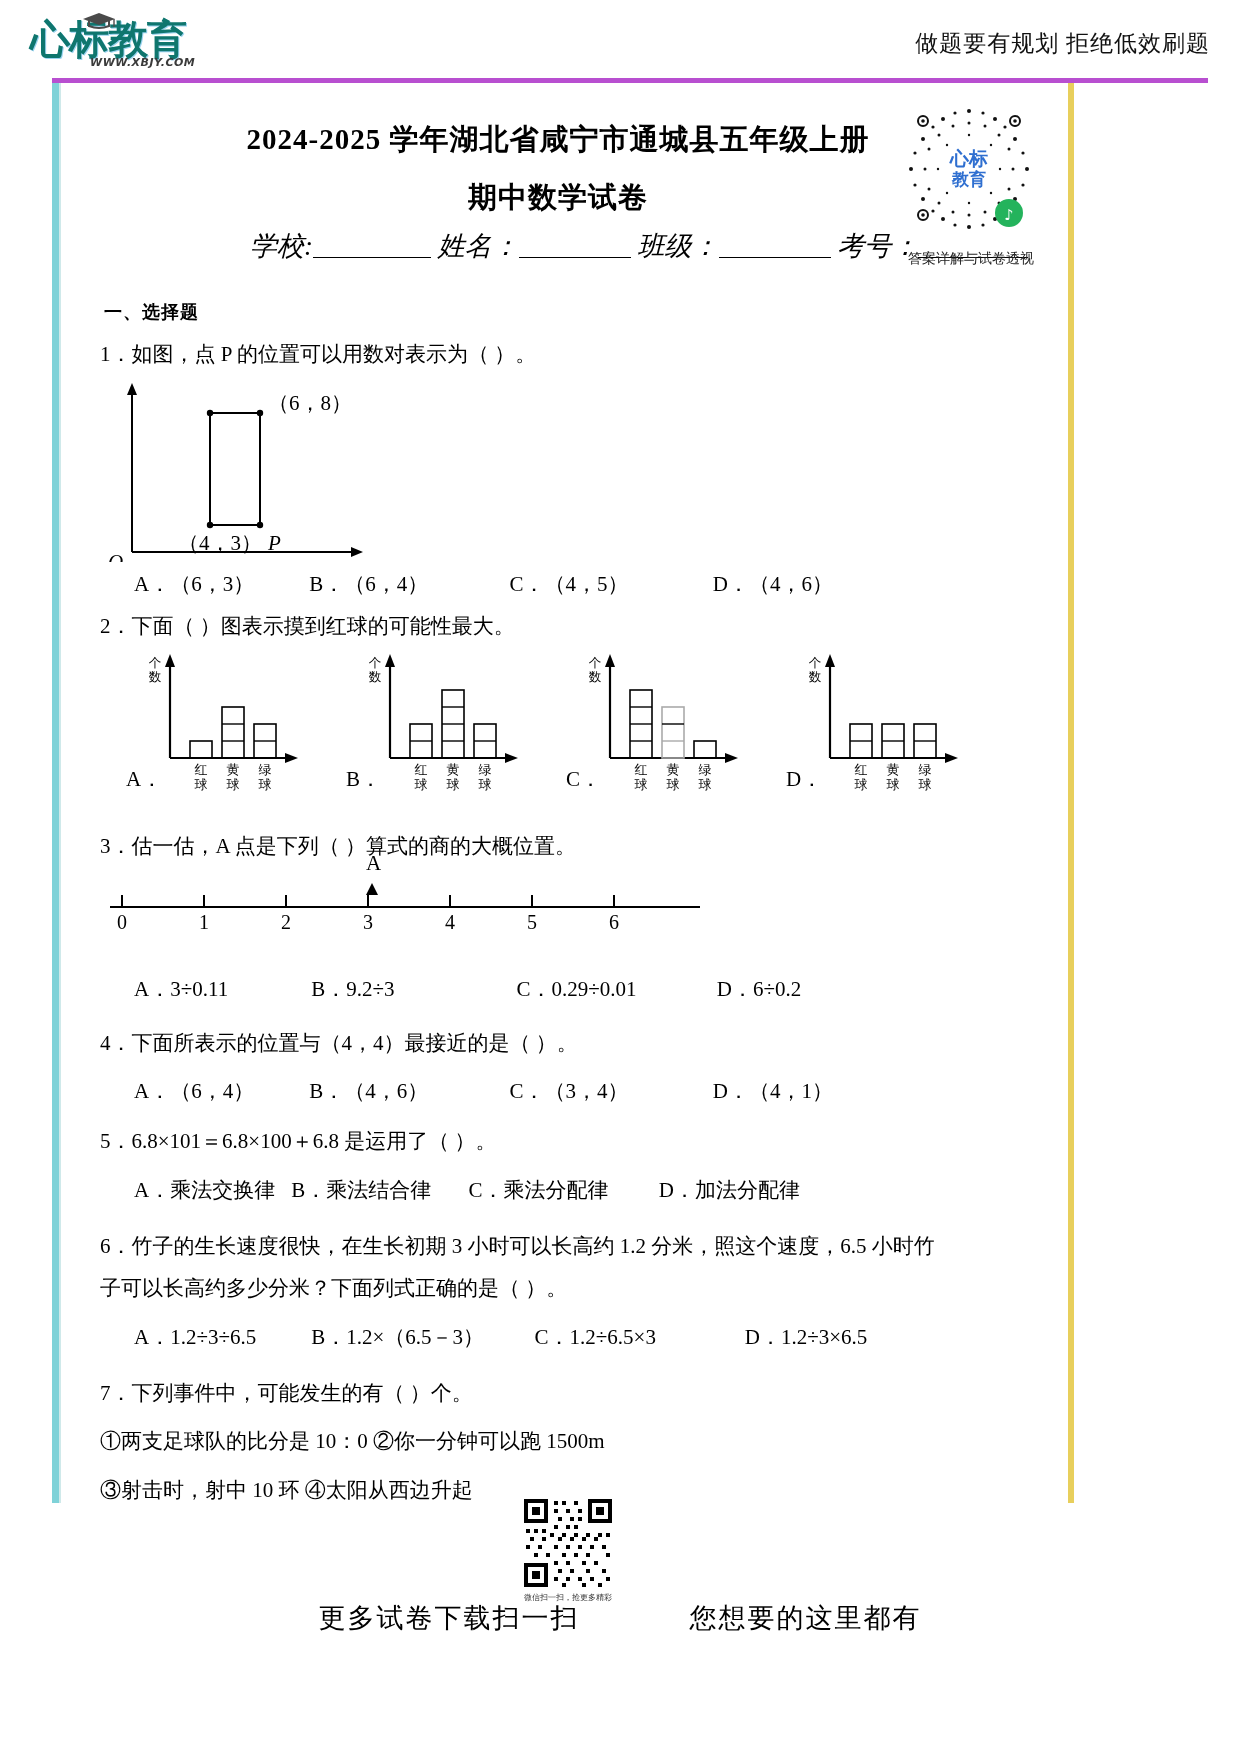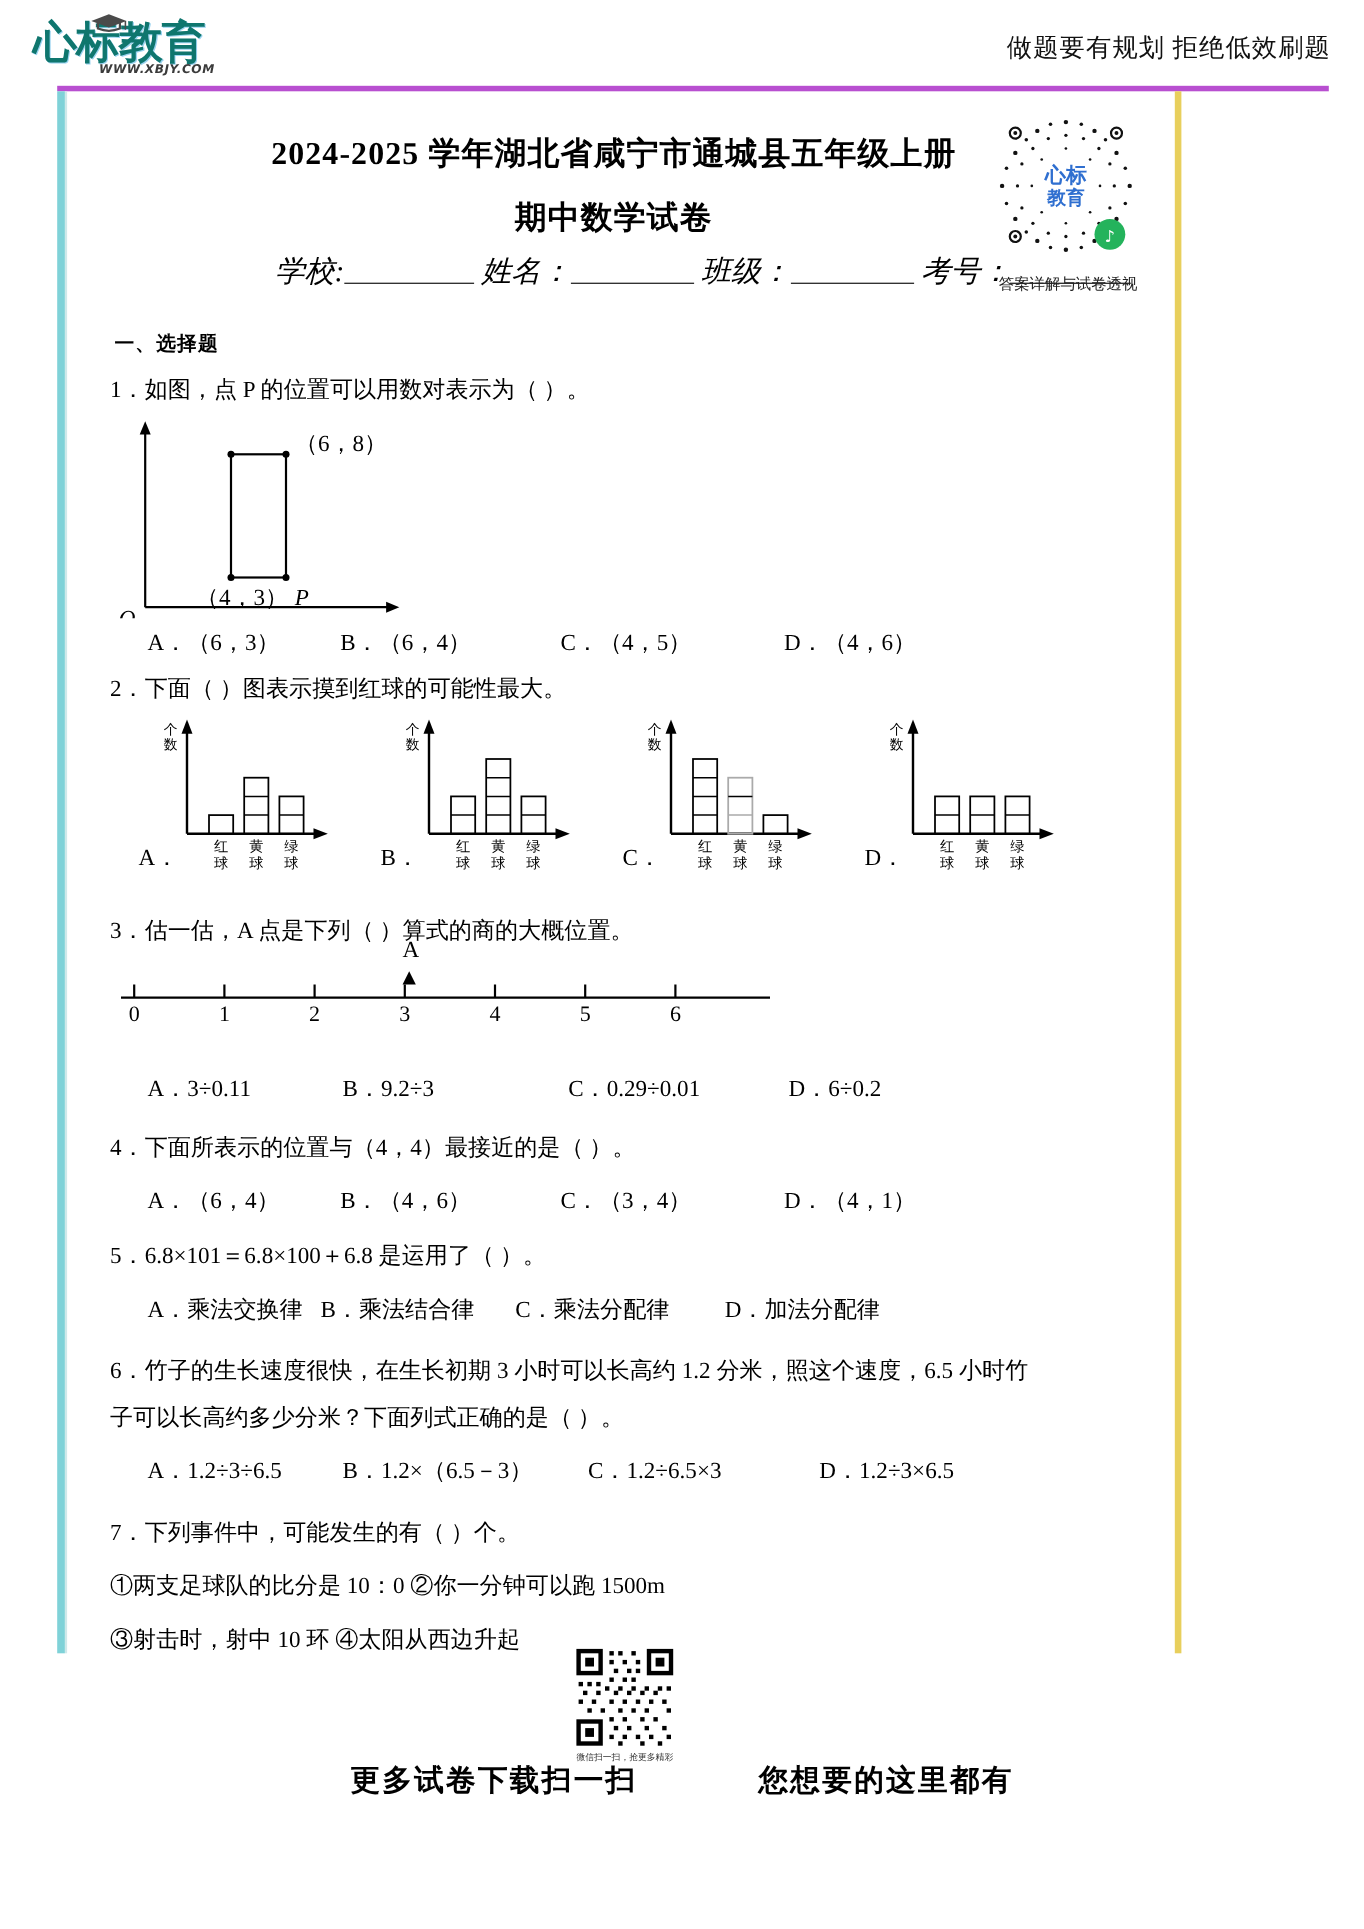--- a/index.html
+++ b/index.html
@@ -126,21 +126,21 @@
   
   .footer-qr{
     position:absolute;left:520px;top:1495px;width:96px;height:96px;
   }
   .footer-qr-cap{
     position:absolute;left:508px;top:1592px;width:120px;text-align:center;
     font-size:8px;color:#333;
   }
   .footer-text{
     position:absolute;left:0;top:1600px;width:1240px;text-align:center;
-    font-size:27px;font-weight:bold;letter-spacing:2px;
+    font-size:27px;font-weight:normal;letter-spacing:2px;
   }
   .footer-text .gap{display:inline-block;width:110px;}
   svg{display:block;}
 </style>
 </head>
 <body>
 
 <div class="topbar">
   <div class="logo">
     <div class="logo-text">心标教育</div>

